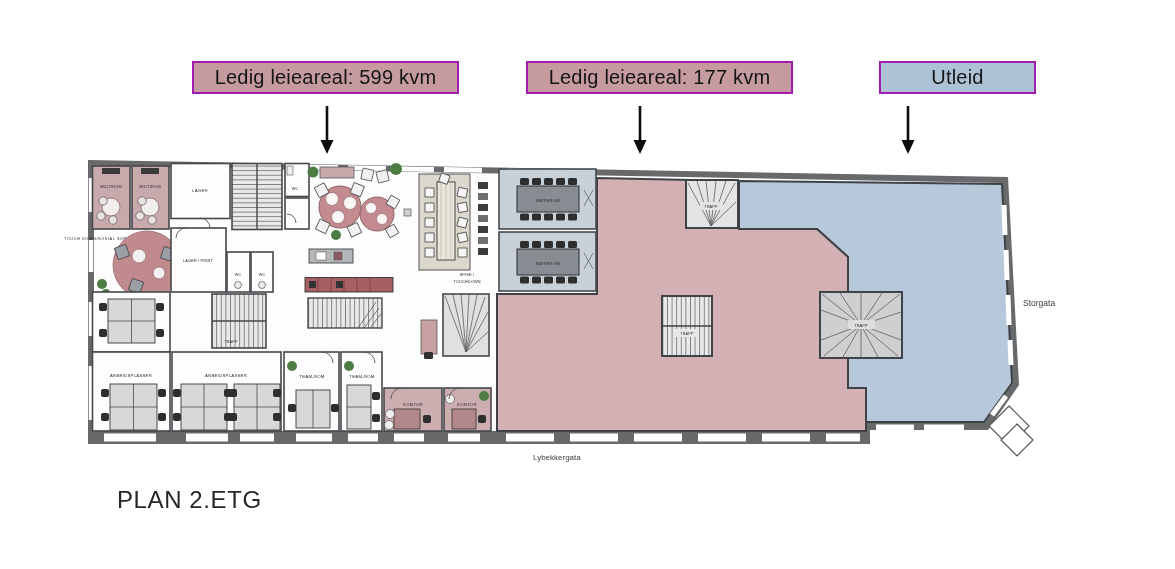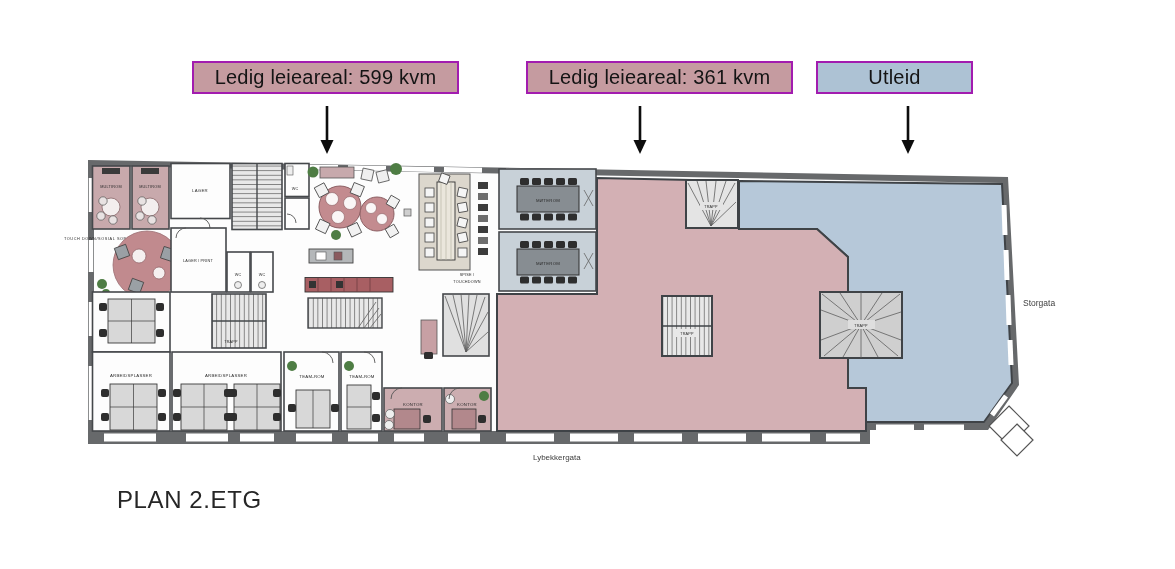--- a/index.html
+++ b/index.html
@@ -8,35 +8,35 @@
     overflow:hidden; font-family:"Liberation Sans", sans-serif;
   }
   .stage { position:absolute; left:0; top:0; width:1175px; height:569px; }
   .legend-box {
     position:absolute; top:61px; height:33px; box-sizing:border-box;
     border:2px solid #a21caf; display:flex; align-items:center; justify-content:center;
     font-size:20px; color:#141414; letter-spacing:0.2px; white-space:nowrap;
   }
   #legend-1 { left:192px; width:267px; }
   #legend-2 { left:526px; width:267px; }
-  #legend-3 { left:816px; width:157px; }
+  #legend-3 { left:879px; width:157px; }
   svg text { font-family:"Liberation Sans", sans-serif; }
   .rl  { font-size:4.3px; fill:#2b2b2b; text-anchor:middle; letter-spacing:0.25px; }
   .rls { font-size:3.8px; fill:#2b2b2b; text-anchor:middle; letter-spacing:0.2px; }
   .street { font-size:8.5px; fill:#3d3d3d; }
   .title-text { font-size:24px; fill:#262626; letter-spacing:0.6px; }
   .wallstroke { stroke:#45484b; stroke-width:1.6; }
   .chair { fill:#2e2e2e; }
   .deskfill { fill:#d8d8d8; stroke:#3a3a3a; stroke-width:0.9; }
 </style>
 </head>
 <body>
 
 <div class="legend-box" id="legend-1" style="background-color: rgb(197, 155, 160);">Ledig leieareal: 599 kvm</div>
-<div class="legend-box" id="legend-2" style="background-color: rgb(197, 155, 160);">Ledig leieareal: 361 kvm</div>
+<div class="legend-box" id="legend-2" style="background-color: rgb(197, 155, 160);">Ledig leieareal: 177 kvm</div>
 <div class="legend-box" id="legend-3" style="background-color: rgb(173, 194, 212);">Utleid</div>
 
 <svg class="stage" width="1175" height="569" viewBox="0 0 1175 569">
   <defs>
     <pattern id="pH" width="8" height="4.6" patternUnits="userSpaceOnUse">
       <rect width="8" height="4.6" fill="#e8e8e8"></rect>
       <line x1="0" y1="0.4" x2="8" y2="0.4" stroke="#5e5e5e" stroke-width="0.8"></line>
     </pattern>
     <pattern id="pV" width="4.6" height="8" patternUnits="userSpaceOnUse">
       <rect width="4.6" height="8" fill="#e8e8e8"></rect>

